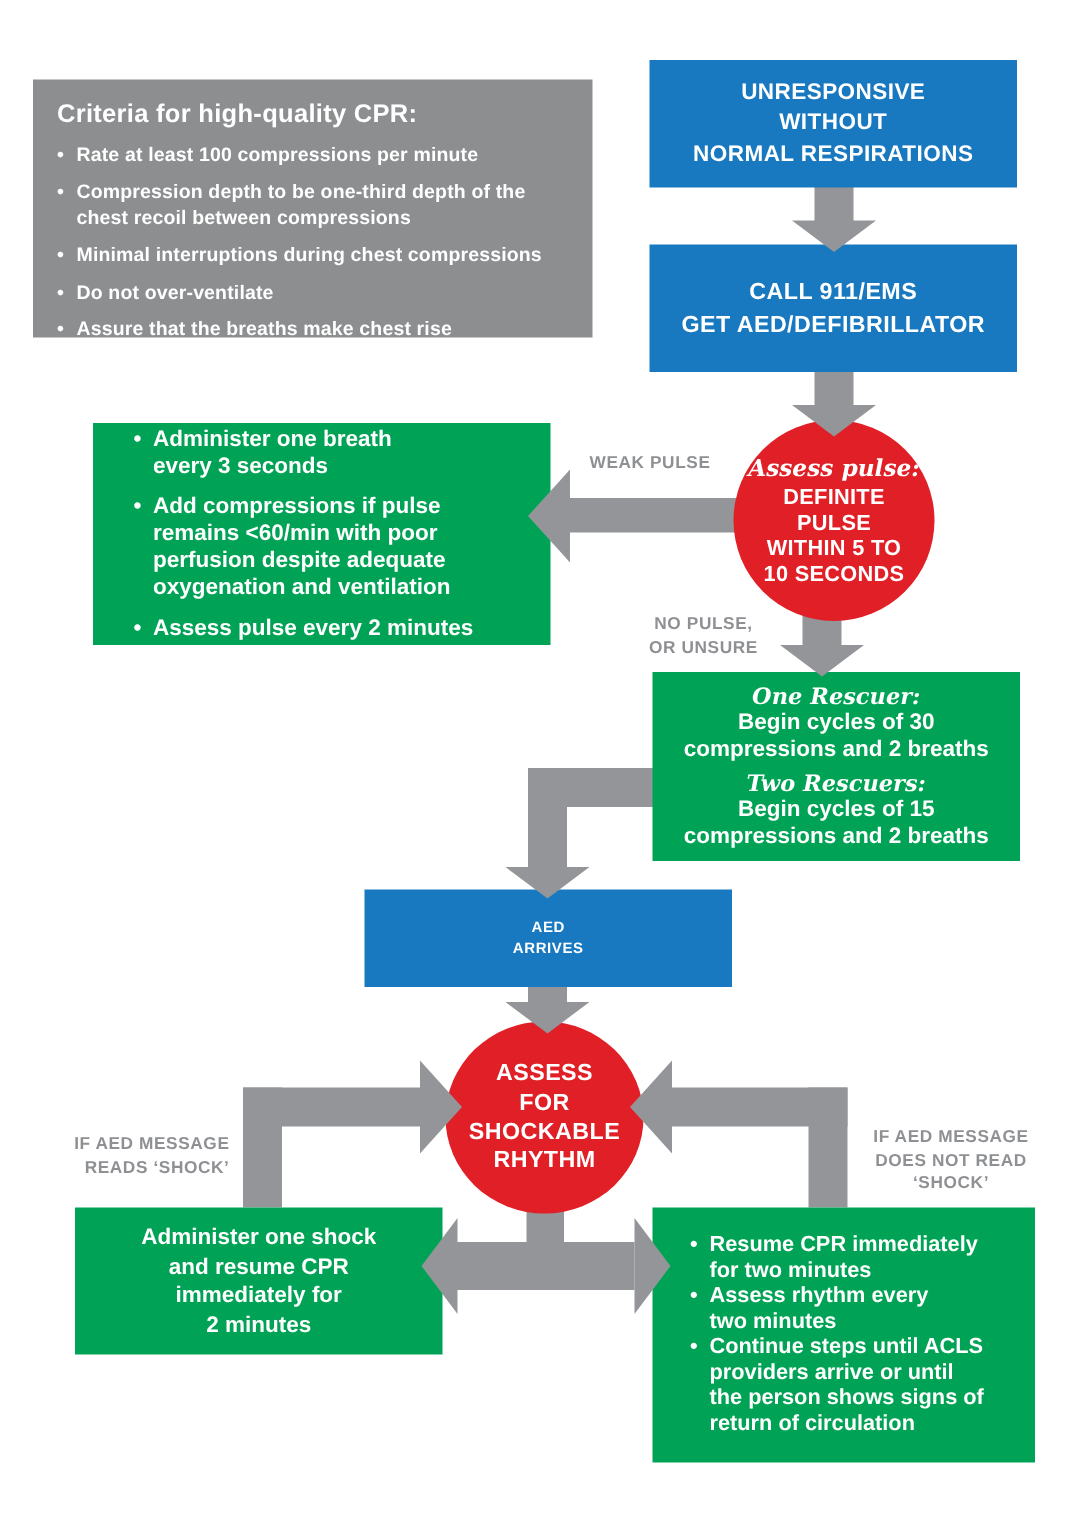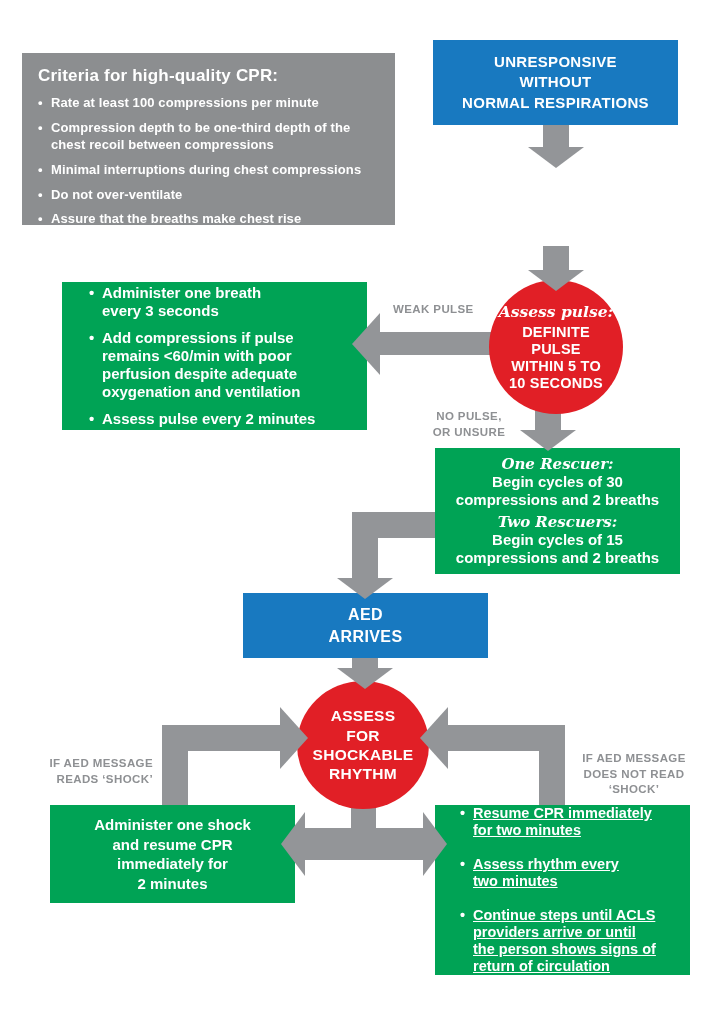--- a/index.html
+++ b/index.html
@@ -28,21 +28,21 @@
   .label{position:absolute;color:var(--label-text);font-weight:bold;font-size:11.5px;letter-spacing:.4px;line-height:1.35;z-index:2;}
   .bullets{display:flex;flex-direction:column;}
   .bullet{position:relative;padding-left:13px;}
   .bullet::before{content:"\2022";position:absolute;left:0;top:0;}
   .crit-title{font-size:17px;font-weight:bold;margin:0 0 9px 0;letter-spacing:.2px;}
   .crit .bullet{font-size:13px;line-height:1.3;letter-spacing:.1px;}
   .crit .bullets{gap:8px;}
   .gb .bullet{font-size:15px;line-height:1.2;}
   .gb .bullets{gap:9px;}
   .rb .bullet{font-size:14.5px;line-height:1.18;}
-  .rb .bullets{gap:17px;text-decoration:underline;}
+  .rb .bullets{gap:0;}
 </style>
 </head>
 <body>
 
 <div id="canvas">
 
   <div class="box graybox crit" style="left:22px;top:53px;width:373px;height:172px;align-items:flex-start;text-align:left;padding:13px 16px;justify-content:flex-start;">
     <div class="crit-title">Criteria for high-quality CPR:</div>
     <div class="bullets">
       <div class="bullet pre">Rate at least 100 compressions per minute</div>
@@ -56,20 +56,24 @@
 
   <div class="box blue" style="left:433px;top:40px;width:245px;height:85px;font-size:15px;line-height:1.35;letter-spacing:.3px;">
     <div class="pre">UNRESPONSIVE
 WITHOUT
 NORMAL RESPIRATIONS</div>
   </div>
 
   <div class="bar" style="left:543px;top:123px;width:26px;height:26px;"></div>
   <div class="head down" style="left:528px;top:147px;"></div>
 
+  <div class="box blue" style="left:433px;top:163px;width:245px;height:85px;font-size:15.5px;line-height:1.4;letter-spacing:.3px;">
+    <div class="pre">CALL 911/EMS
+GET AED/DEFIBRILLATOR</div>
+  </div>
 
   <div class="bar" style="left:543px;top:246px;width:26px;height:26px;"></div>
   <div class="head down" style="left:528px;top:270px;"></div>
 
   <div class="circle" style="left:489px;top:280px;width:134px;height:134px;">
     <div class="serif-it" style="font-size:15.5px;margin-bottom:3px;">Assess pulse:</div>
     <div class="pre" style="font-size:14.5px;line-height:1.18;letter-spacing:.2px;">DEFINITE
 PULSE
 WITHIN 5 TO
 10 SECONDS</div>
@@ -102,21 +106,21 @@
 compressions and 2 breaths</div>
     <div class="serif-it" style="font-size:15px;">Two Rescuers:</div>
     <div class="pre">Begin cycles of 15
 compressions and 2 breaths</div>
   </div>
 
   <div class="bar" style="left:352px;top:512px;width:84px;height:26px;"></div>
   <div class="bar" style="left:352px;top:512px;width:26px;height:68px;"></div>
   <div class="head down" style="left:337px;top:578px;"></div>
 
-  <div class="box blue" style="left:243px;top:593px;width:245px;height:65px;font-size:16px;line-height:1.35;letter-spacing:.4px;">
+  <div class="box blue" style="left:243px;top:593px;width:245px;height:65px;font-size:10px;line-height:1.35;letter-spacing:.4px;">
     <div class="pre">AED
 ARRIVES</div>
   </div>
 
   <div class="bar" style="left:352px;top:652px;width:26px;height:18px;"></div>
   <div class="head down" style="left:337px;top:668px;"></div>
 
   <div class="circle" style="left:297px;top:681px;width:132px;height:128px;">
     <div class="pre" style="font-size:15.5px;line-height:1.25;letter-spacing:.3px;">ASSESS
 FOR

